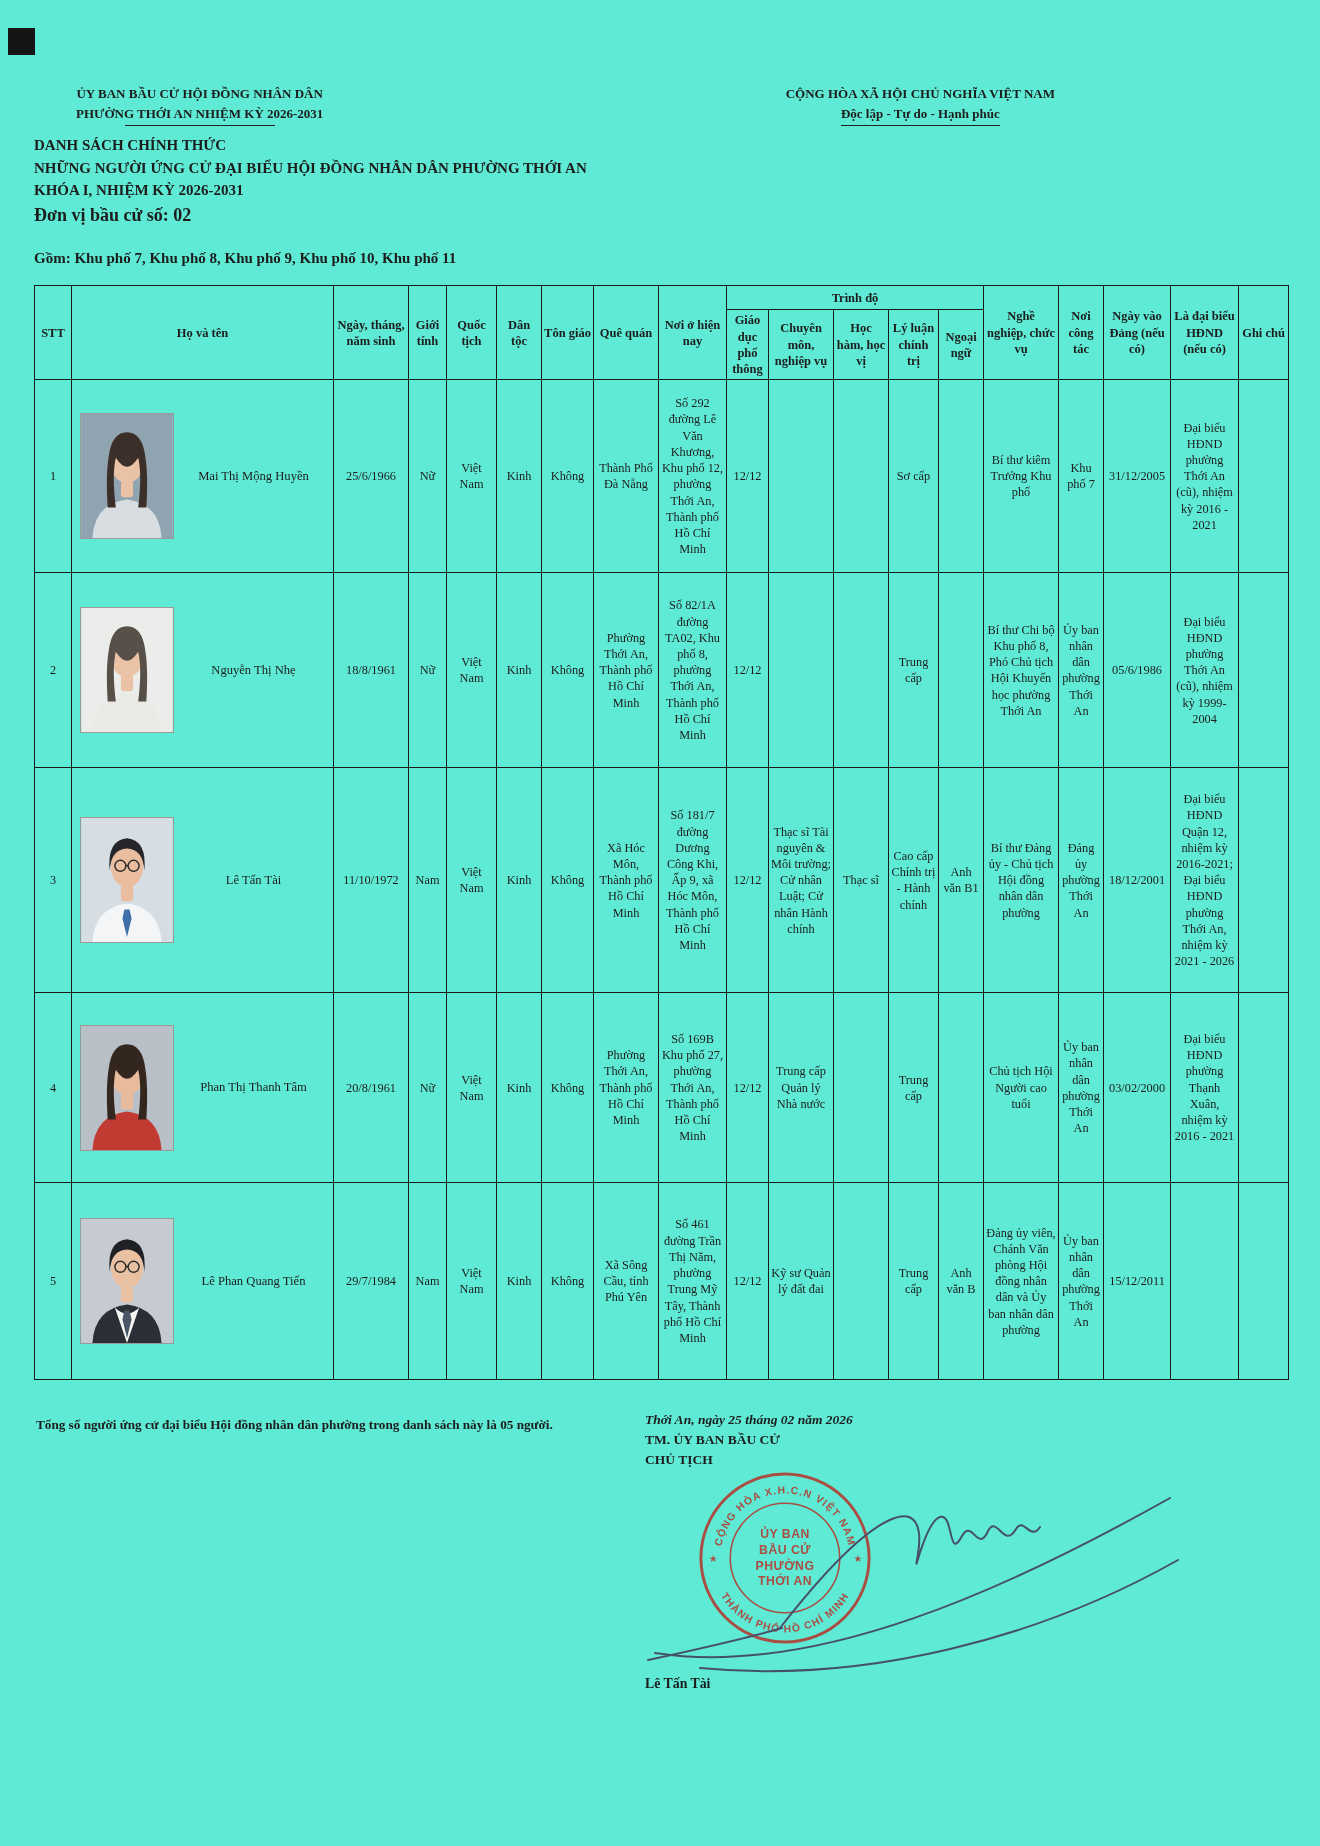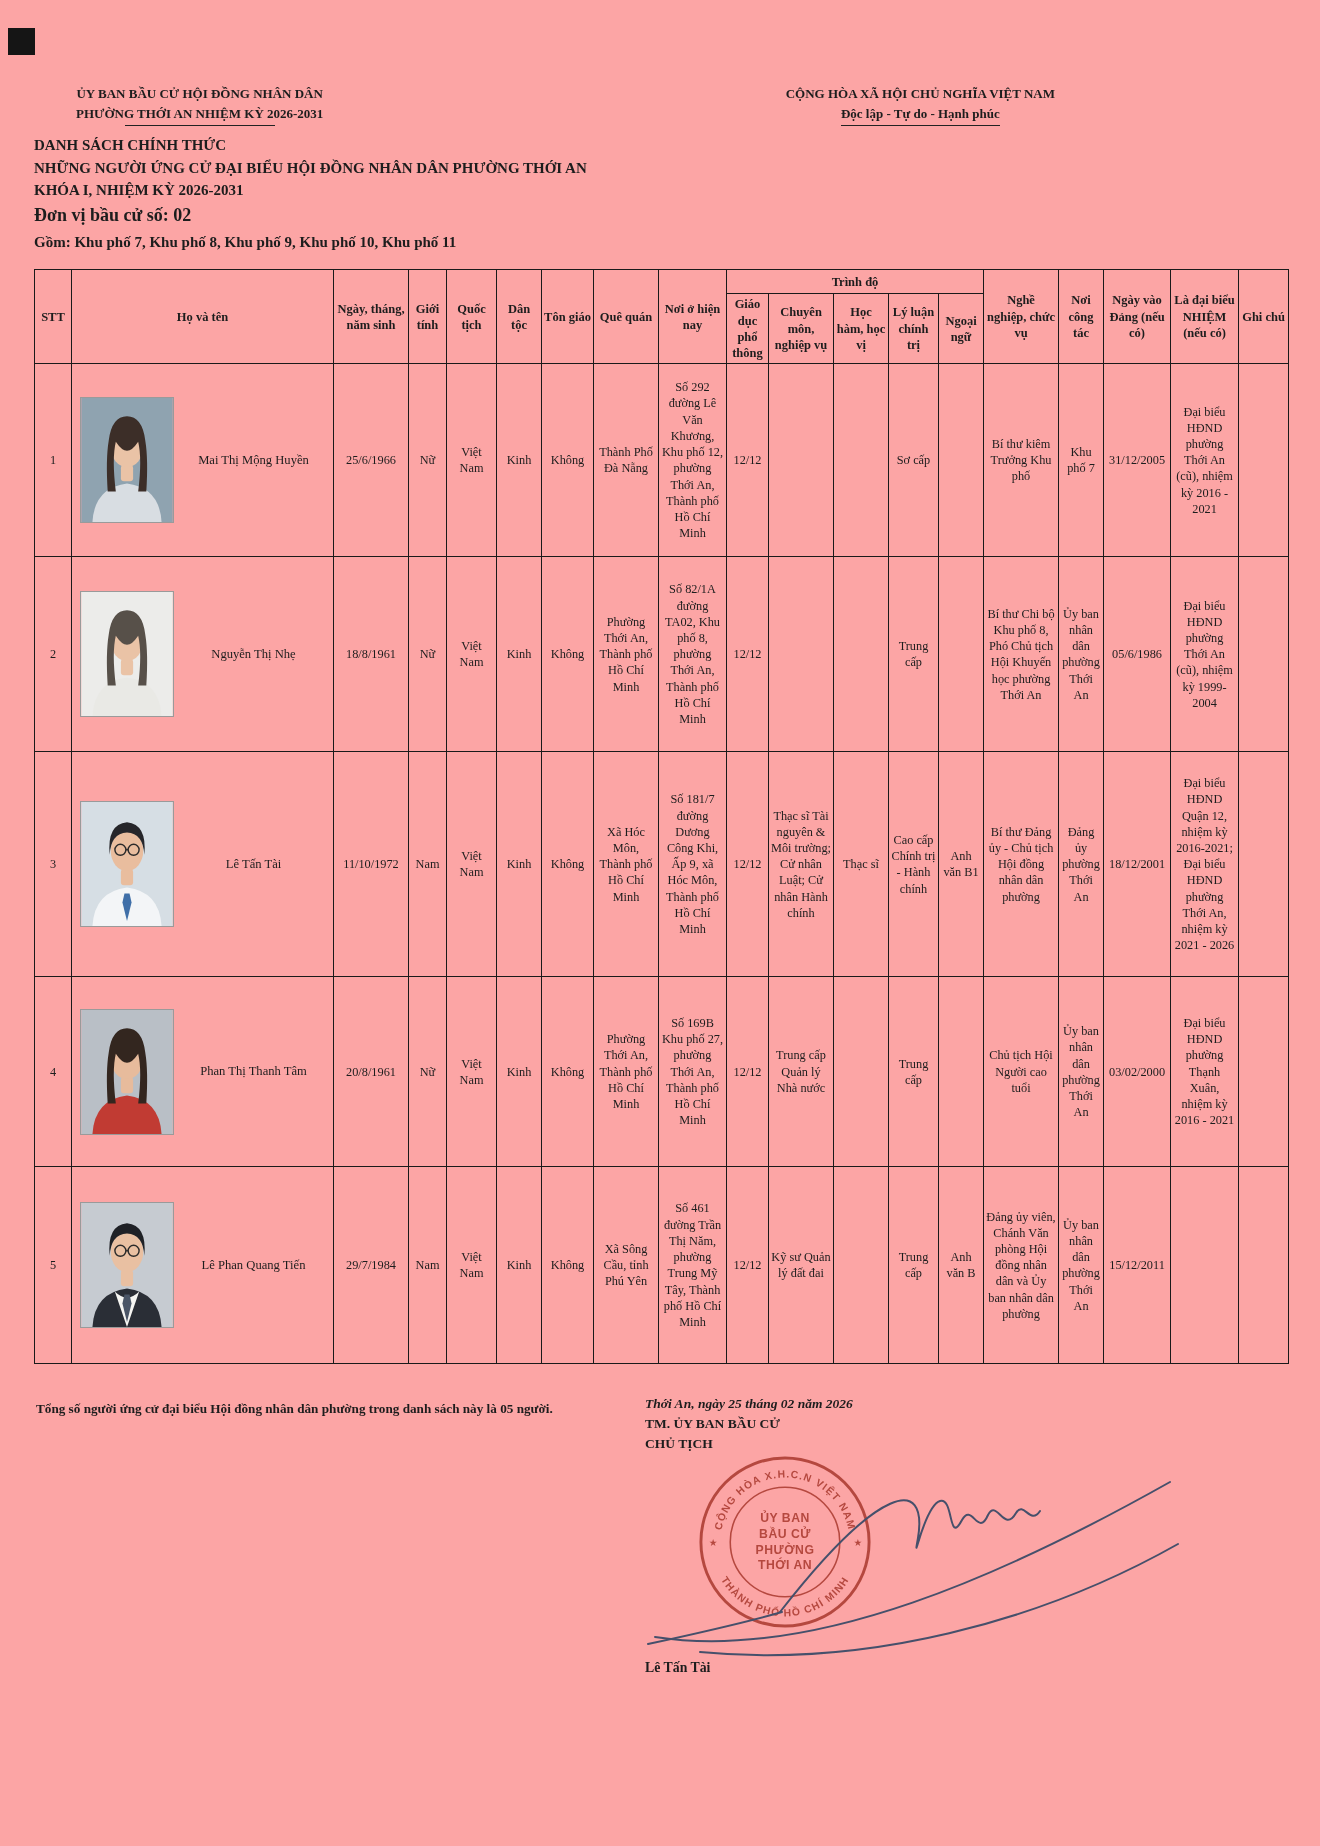--- a/index.html
+++ b/index.html
@@ -1,33 +1,33 @@
 <!DOCTYPE html>
 <html lang="vi"><head>
 <meta charset="utf-8">
 <style>
   html,body{margin:0;padding:0;background:#ffffff;}
   body{width:1320px;height:1846px;position:relative;font-family:"Liberation Serif","DejaVu Serif",serif;color:#1d1d1d;-webkit-font-smoothing:antialiased;}
-  .page{position:relative;width:1320px;height:1846px;box-sizing:border-box;padding:84px 30px 0 34px;background:#fca5a5;}
+  .page{position:relative;width:1320px;height:1846px;box-sizing:border-box;padding:84px 30px 0 34px;background:#5eead4;}
   .corner-mark{position:absolute;left:8px;top:28px;width:27px;height:27px;background:#151515;}
 
   
   .doc-header{display:flex;justify-content:space-between;align-items:flex-start;}
   .issuer-block{margin-left:42px;text-align:center;font-weight:bold;font-size:13px;line-height:1.55;}
   .national-block{margin-right:235px;text-align:center;font-weight:bold;font-size:13px;line-height:1.55;}
   .hr-partial{display:block;width:150px;border-bottom:1.6px solid #222;margin:1px auto 0;}
   .u-full{display:inline-block;border-bottom:1.6px solid #222;padding-bottom:1px;}
 
   
   .title-block{text-align:left;margin-top:8px;line-height:1.5;}
   .t1{font-weight:bold;font-size:15px;}
   .t2{font-weight:bold;font-size:15px;}
   .t3{font-weight:bold;font-size:15px;}
   .t4{font-weight:bold;font-size:18px;}
-  .t5{font-weight:bold;font-size:15px;margin-top:2px;}
+  .t5{font-weight:bold;font-size:15px;margin-top:18px;}
 
   
   table.roster{border-collapse:collapse;table-layout:fixed;width:1254px;margin-top:16px;}
   .roster th,.roster td{border:1.6px solid #1a1a1a;vertical-align:middle;text-align:center;padding:2px 2px;font-size:12.3px;line-height:1.32;overflow:hidden;word-wrap:break-word;}
   .roster th{font-weight:bold;font-size:12.5px;line-height:1.3;}
   .roster thead tr.group-row{height:24px;}
   .roster thead tr.sub-row{height:66px;}
   tbody tr:nth-child(1){height:193px;}
   tbody tr:nth-child(2){height:195px;}
   tbody tr:nth-child(3){height:225px;}
@@ -110,21 +110,21 @@
         <th rowspan="2">Giới tính</th>
         <th rowspan="2">Quốc tịch</th>
         <th rowspan="2">Dân tộc</th>
         <th rowspan="2">Tôn giáo</th>
         <th rowspan="2">Quê quán</th>
         <th rowspan="2">Nơi ở hiện nay</th>
         <th colspan="5">Trình độ</th>
         <th rowspan="2">Nghề nghiệp, chức vụ</th>
         <th rowspan="2">Nơi công tác</th>
         <th rowspan="2">Ngày vào Đảng (nếu có)</th>
-        <th rowspan="2">Là đại biểu NHIỆM (nếu có)</th>
+        <th rowspan="2">Là đại biểu HĐND (nếu có)</th>
         <th rowspan="2">Ghi chú</th>
       </tr>
       <tr class="sub-row">
         <th>Giáo dục phổ thông</th>
         <th>Chuyên môn, nghiệp vụ</th>
         <th>Học hàm, học vị</th>
         <th>Lý luận chính trị</th>
         <th>Ngoại ngữ</th>
       </tr>
     </thead>

